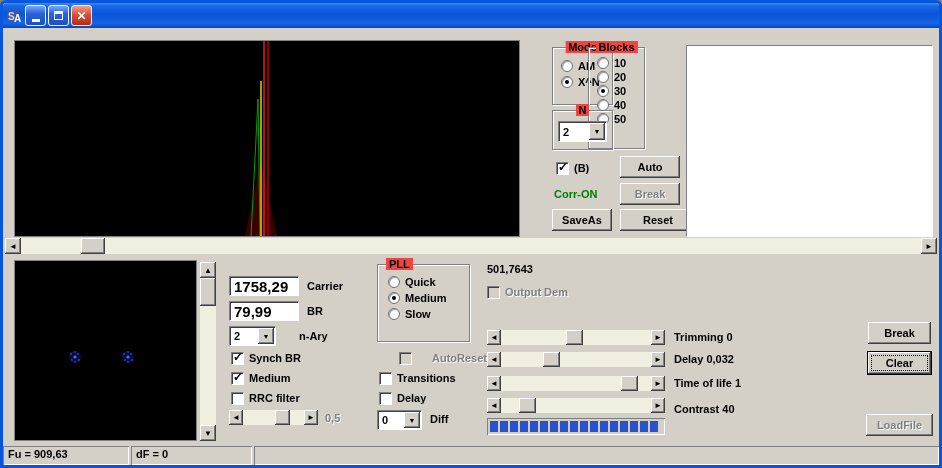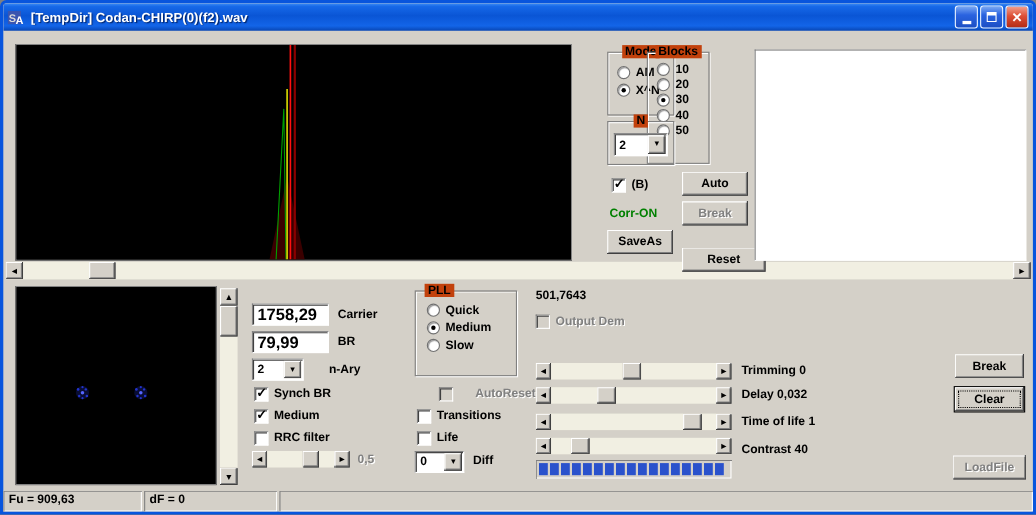--- a/index.html
+++ b/index.html
@@ -33,21 +33,21 @@
   .field { position:absolute; background:#fff; border:1px solid; border-color:#808080 #fff #fff #808080;
     box-shadow: inset 1px 1px 0 #404040; padding:2px 4px;
     font-family:"Liberation Sans", sans-serif; font-size:15px; font-weight:bold; color:#000; }
   .combo { position:absolute; background:#fff; border:1px solid; border-color:#808080 #fff #fff #808080;
     box-shadow: inset 1px 1px 0 #404040; display:flex; align-items:center; }
   .combo-val { flex:1; padding-left:4px; }
   .combo-btn { width:16px; align-self:stretch; background:#d4d0c8; margin:1px;
     box-shadow: inset -1px -1px 0 #404040, inset 1px 1px 0 #fff, inset -2px -2px 0 #808080;
     display:flex; align-items:center; justify-content:center; font-size:7px; }
   .group { position:absolute; border:1px solid #808080; box-shadow: inset 1px 1px 0 #fff, 1px 1px 0 #fff; }
-  .grouplegend { position:absolute; top:-7px; background:#c2410c; padding:0 3px; line-height:12px; }
+  .grouplegend { position:absolute; top:-7px; background:#ef4444; padding:0 3px; line-height:12px; }
   .legend-center { left:50%; transform:translateX(-50%); }
   .legend-left { left:8px; }
   .row { display:flex; align-items:center; gap:5px; }
   .check-row { position:absolute; display:flex; align-items:center; gap:5px; height:14px; white-space:nowrap; }
   .checkbox { width:13px; height:13px; background:#fff; border:1px solid; border-color:#808080 #fff #fff #808080;
     box-shadow: inset 1px 1px 0 #404040; position:relative; flex:none; }
   .checkbox.graybox { background:#d4d0c8; }
   .checkbox.on::after { content:"✓"; position:absolute; left:1px; top:-3px; font-size:12px; font-weight:bold; color:#000; }
   .radio { width:12px; height:12px; border-radius:50%; background:#fff; border:1px solid #707070;
     box-shadow: inset 1px 1px 1px #9a9a9a; position:relative; flex:none; }
@@ -86,21 +86,20 @@
 <body>
 
 <div id="window">
 
   <div class="titlebar">
     <svg width="16" height="16">
       <rect x="0" y="2" width="12" height="12" fill="#3a55b0"></rect>
       <text x="1" y="12" font-size="10" font-weight="bold" fill="#d8d8d8" font-family="Liberation Sans, sans-serif">S</text>
       <text x="7" y="14" font-size="10" font-weight="bold" fill="#ffffff" font-family="Liberation Sans, sans-serif">A</text>
     </svg>
-    <div class="title-text">[TempDir] Codan-CHIRP(0)(f2).wav</div>
     <div class="tb-btn tb-blue">
         <span class="glyph-min"></span>
       </div>
     <div class="tb-btn tb-blue">
         <span class="glyph-max"></span>
       </div>
     <div class="tb-btn tb-red">
         <span>✕</span>
       </div>
   </div>
@@ -174,21 +173,21 @@
   <div class="btn" style="left:617px; top:153px; width:60px; height:22px;">
       <span>Auto</span>
     </div>
   <div class="lab green" style="left:551px; top:185px;">Corr-ON</div>
   <div class="btn dis" style="left:617px; top:180px; width:60px; height:22px;">
       <span>Break</span>
     </div>
   <div class="btn" style="left:549px; top:206px; width:60px; height:22px;">
       <span>SaveAs</span>
     </div>
-  <div class="btn" style="left:617px; top:206px; width:76px; height:22px;margin-top:16px;">
+  <div class="btn" style="left:617px; top:206px; width:76px; height:22px;">
       <span>Reset</span>
     </div>
 
   <div class="whitepanel" style="left:683px; top:42px; width:247px; height:192px;"></div>
 
   <div class="blackpanel" style="left:11px; top:257px; width:183px; height:181px;">
     <svg width="181" height="179" viewBox="0 0 181 179">
       <rect width="181" height="179" fill="#000"></rect>
       <g fill="#2233cc">
         <circle cx="60" cy="96" r="6" opacity="0.25"></circle>
@@ -266,21 +265,21 @@
   <div class="check-row" style="left:396px; top:348px;gap:20px;">
     <span class="checkbox graybox"></span>
     <span class="dis-lab">AutoReset</span>
   </div>
   <div class="check-row" style="left:376px; top:368px;">
     <span class="checkbox"></span>
     <span>Transitions</span>
   </div>
   <div class="check-row" style="left:376px; top:388px;">
     <span class="checkbox"></span>
-    <span>Life</span>
+    <span>Delay</span>
   </div>
 
   <div class="combo" style="left:374px; top:407px; width:45px; height:20px;">
     <span class="combo-val">0</span>
     <span class="combo-btn">▼</span>
   </div>
   <div class="lab" style="left:427px; top:410px;">Diff</div>
 
   <div class="lab" style="left:484px; top:260px;">501,7643</div>
   <div class="check-row" style="left:484px; top:282px;">

